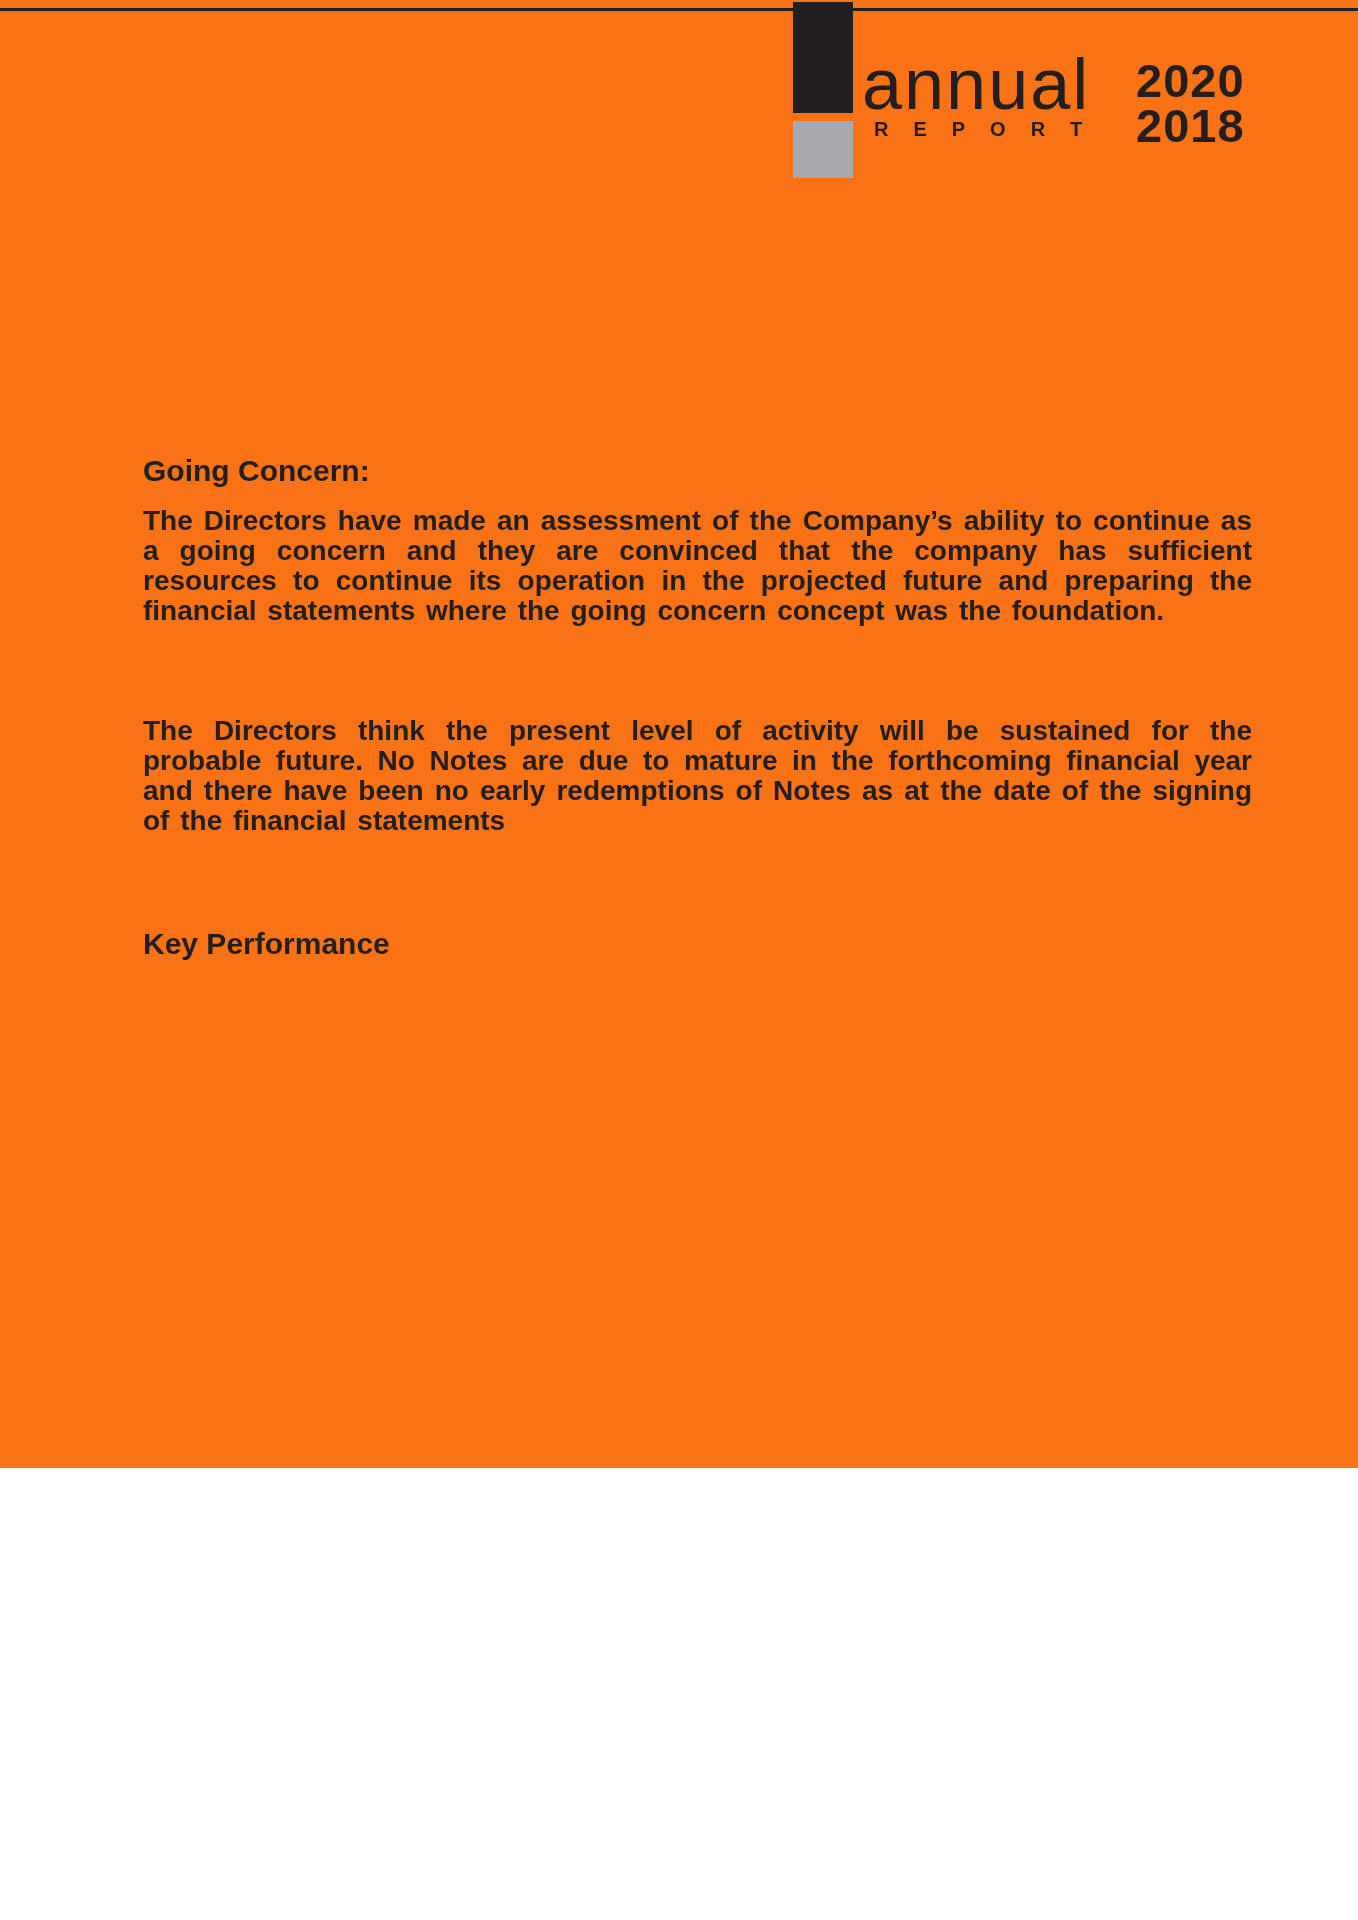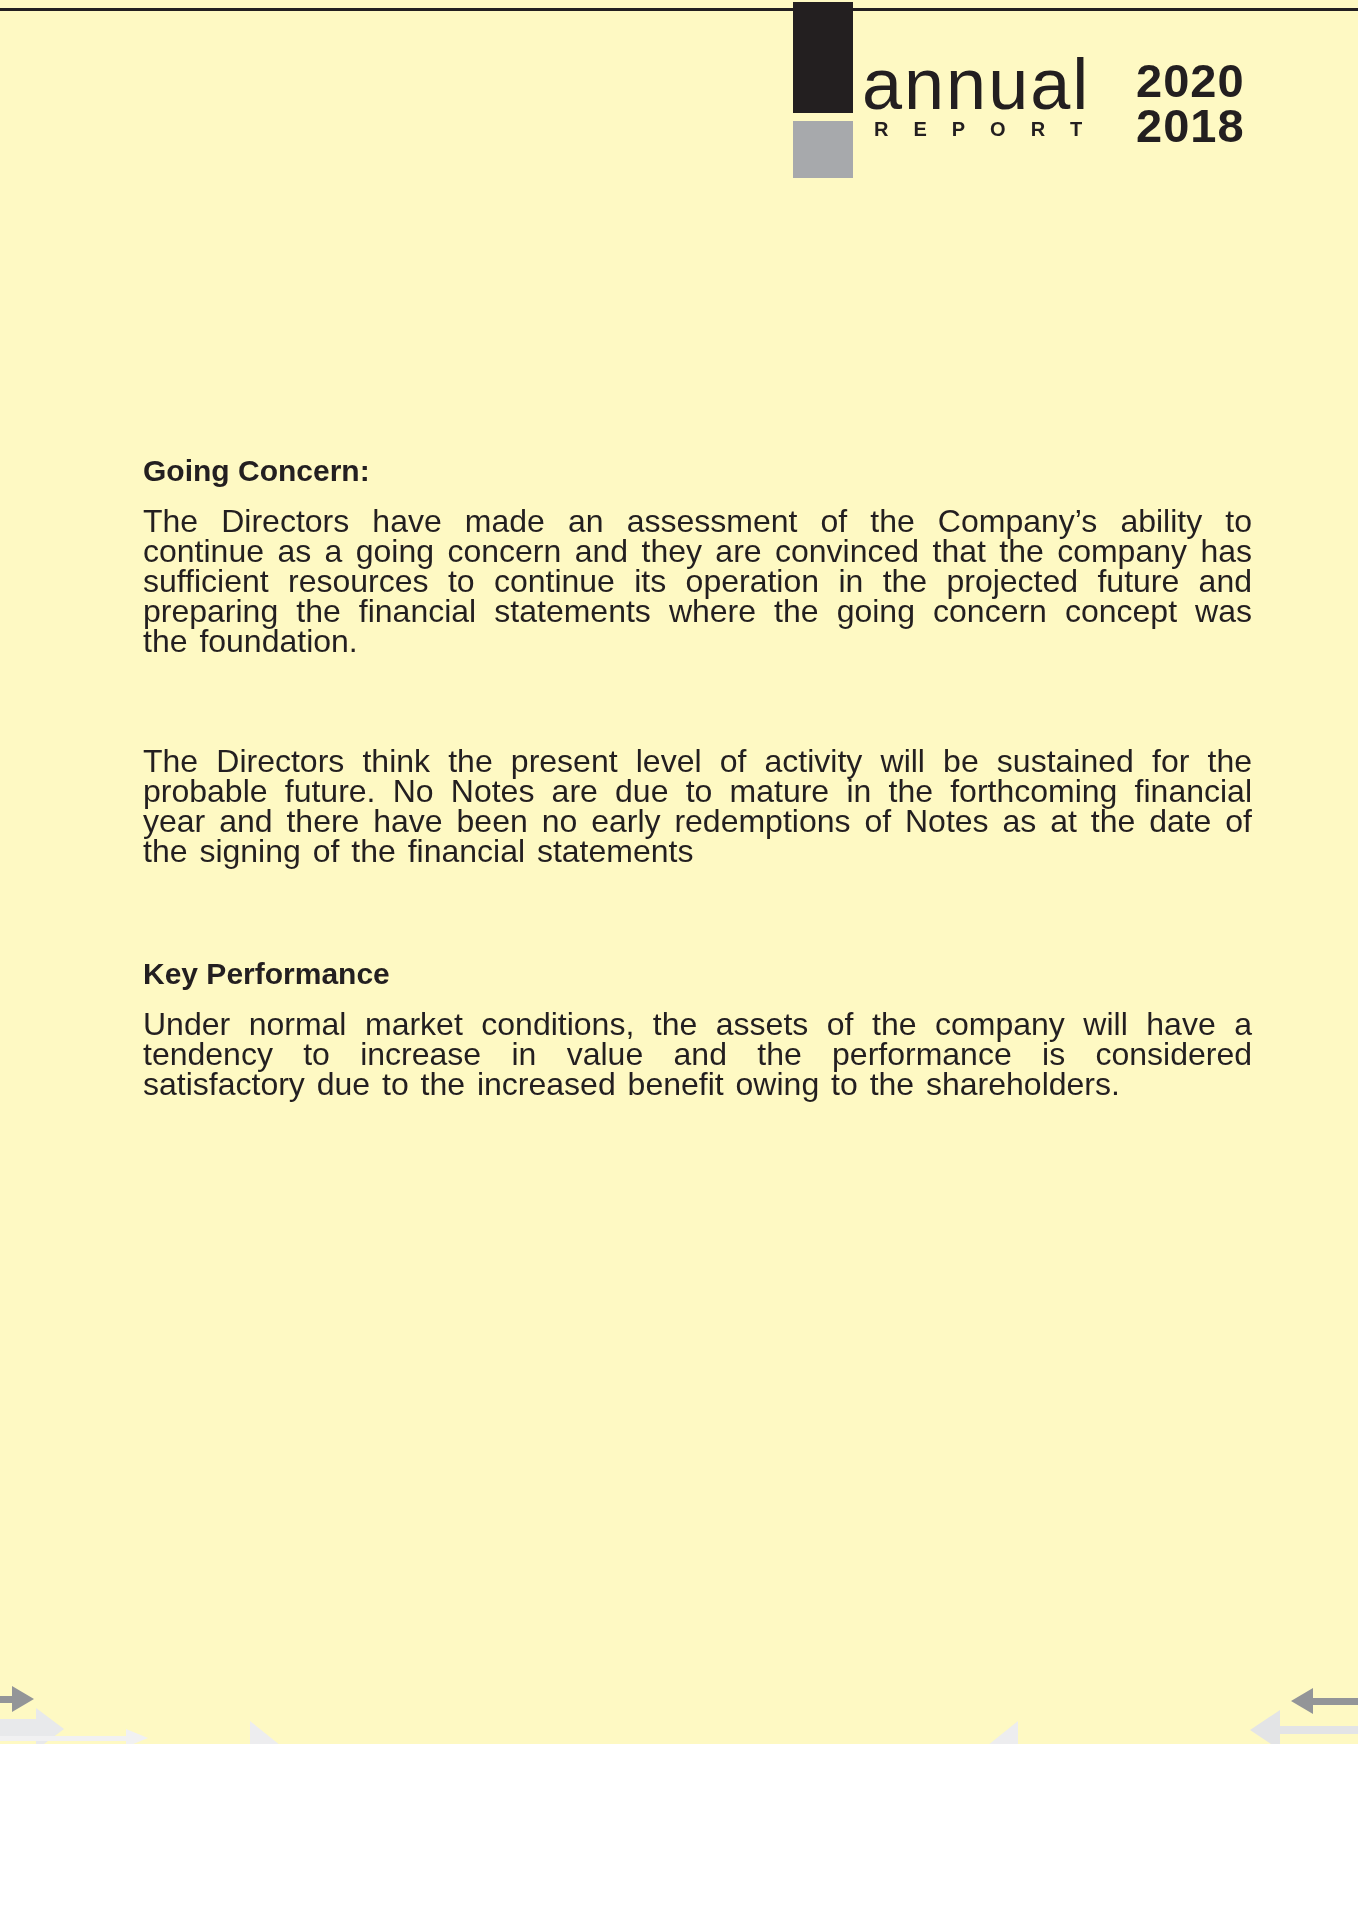--- a/index.html
+++ b/index.html
@@ -1,20 +1,20 @@
 <!DOCTYPE html>
 <html><head>
 <meta charset="utf-8">
 <style>
   html, body { margin: 0; padding: 0; background: #ffffff; }
   .page {
     position: relative;
     width: 1358px;
-    height: 1744px;
-    background: #fef9c3;
+    height: 1468px;
+    background: #f97316;
     font-family: "Liberation Sans", sans-serif;
     color: #231f20;
     overflow: hidden;
   }
 
   
   .top-rule {
     position: absolute; top: 8px; left: 0; width: 1358px; height: 3px;
     background: #231f20;
   }
@@ -48,23 +48,24 @@
   }
   .sec { margin: 3px; }
   .sec + .sec { margin-top: 90px; }
   .sec-heading {
     margin: 0 0 17px 0;
     font-size: 30px; line-height: 36px; font-weight: bold;
     color: #231f20;
   }
   .sec-body {
     margin: 0;
-    font-size: 32px; line-height: 30px;
+    font-size: 28px; line-height: 30px;
     text-align: justify; word-spacing: 3px;
     color: #231f20;
+    font-weight: bold;
   }
 
   
   .footer { position: absolute; left: 0; top: 0; width: 1358px; height: 1920px; pointer-events: none; }
   .abs { position: absolute; }
   .tri { width: 0; height: 0; border-style: solid; border-color: transparent; }
 
   .footer-band {
     position: absolute; left: 0; top: 1807px; width: 1358px; height: 46px;
     background: #d1d3d4; border-bottom: 3px solid #6d6e71;
@@ -140,21 +141,20 @@
       <p class="sec-body">The Directors have made an assessment of the Company’s ability to continue as a going concern and they are convinced that the company has sufficient resources to continue its operation in the projected future and preparing the financial statements where the going concern concept was the foundation.</p>
     </section>
 
     <section class="sec">
       <p class="sec-body">The Directors think the present level of activity will be sustained for the probable future. No Notes are due to mature in the forthcoming financial year and there have been no early redemptions of Notes as at the date of the signing of the financial statements</p>
     </section>
 
 
     <section class="sec">
       <h2 class="sec-heading">Key Performance</h2>
-      <p class="sec-body">Under normal market conditions, the assets of the company will have a tendency to increase in value and the performance is considered satisfactory due to the increased benefit owing to the shareholders.</p>
     </section>
   </div>
 
   <div class="footer">
     <div class="abs a1-body"></div>
     <div class="abs tri a1-head"></div>
     <div class="abs a2-body"></div>
     <div class="abs tri a2-head"></div>
     <div class="abs a3-body"></div>
     <div class="abs tri a3-head"></div>

